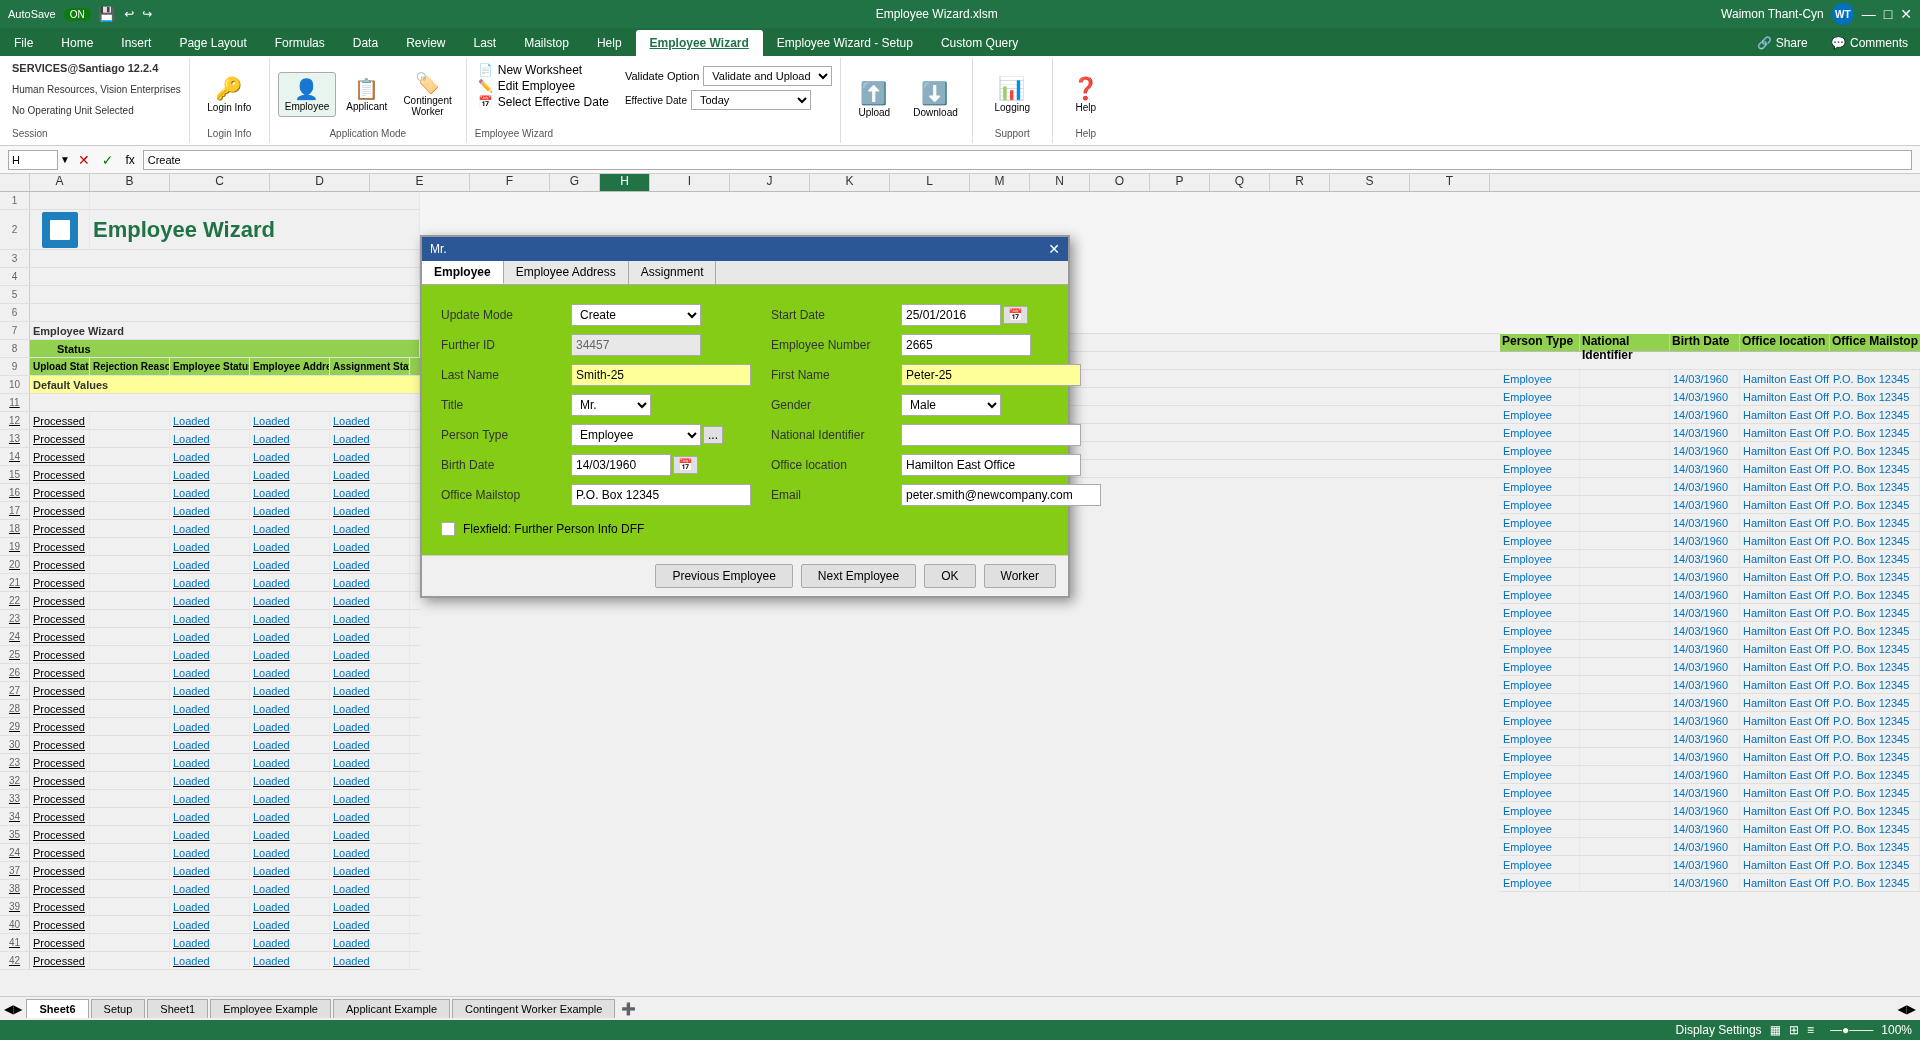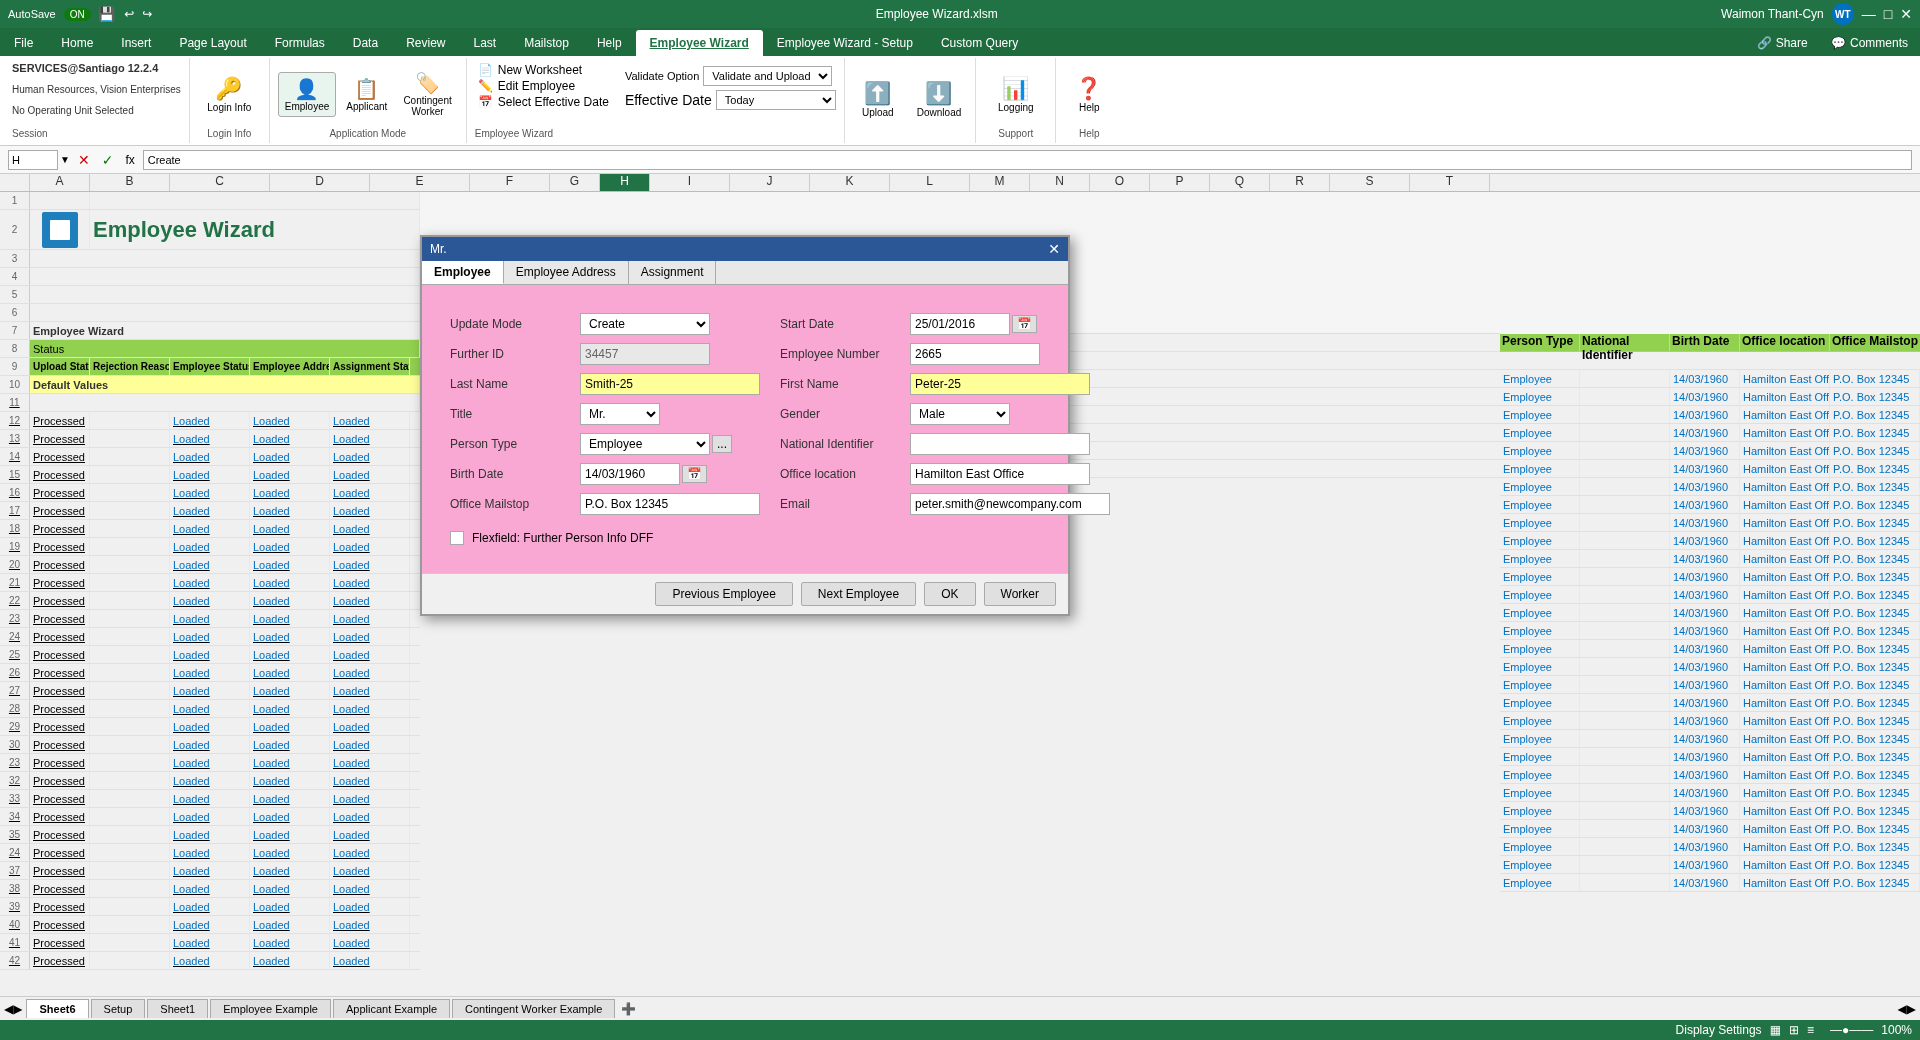--- a/index.html
+++ b/index.html
@@ -91,21 +91,21 @@
       padding: 4px 8px;
       display: flex;
       justify-content: space-between;
       align-items: center;
       font-size: 12px;
     }
     .dialog-close { color: white; cursor: pointer; font-size: 14px; }
     .dialog-tabs { display: flex; background: #e8e8e8; border-bottom: 1px solid #aaa; }
     .dialog-tab { padding: 4px 12px; cursor: pointer; font-size: 12px; border-right: 1px solid #aaa; }
     .dialog-tab.active { background: white; border-bottom: 1px solid white; font-weight: bold; }
-    .dialog-body { padding: 28px; background: #f9a8d4; }
+    .dialog-body { padding: 19px; background: #84cc16; }
     .dialog-row { display: flex; align-items: center; margin-bottom: 8px; }
     .dialog-label { font-size: 12px; color: #333; min-width: 130px; }
     .dialog-input {
       border: 1px solid #aaa; padding: 2px 4px; font-size: 12px;
       height: 22px; background: white;
     }
     .dialog-input.readonly { background: #e8e8e8; color: #666; }
     .dialog-input.yellow { background: #ffff99; }
     .dialog-select {
       border: 1px solid #aaa; padding: 2px 4px; font-size: 12px;
@@ -251,21 +251,21 @@
         </div>
 
         <div style="display:flex; flex-direction:column; gap:4px; padding-top:4px;">
           <div style="display:flex; align-items:center; gap:4px;">
             <span style="font-size:11px;">Validate Option</span>
             <select class="ew-dropdown">
               <option>Validate and Upload</option>
             </select>
           </div>
           <div style="display:flex; align-items:center; gap:4px;">
-            <span style="font-size:14px;">Effective Date</span>
+            <span style="font-size:10px;">Effective Date</span>
             <select class="ew-dropdown">
               <option>Today</option>
             </select>
           </div>
         </div>
       </div>
       <div class="ribbon-group-label">Employee Wizard</div>
     </div>
 
     <div class="ribbon-group" style="min-width:100px;">
@@ -376,21 +376,21 @@
           <div class="ss-cell" style="flex:1;"></div>
       </div>
 
       <div class="ss-row" style="height:18px;">
         <div class="row-num">7</div>
         <div class="ss-cell" style="flex:1; font-weight:bold; font-size:11px; color:#333;">Employee Wizard</div>
       </div>
 
       <div class="ss-row" style="height:18px; background:#92d050;">
         <div class="row-num">8</div>
-        <div class="ss-cell" style="flex:1; font-weight:normal;">Status</div>
+        <div class="ss-cell" style="flex:1; font-weight:bold;margin-left:24px;">Status</div>
       </div>
 
       <div class="ss-row" style="height:18px; background:#92d050;">
         <div class="row-num">9</div>
         <div class="ss-cell" style="width:60px; background:#92d050; font-weight:bold; font-size:10px;">Upload Status</div>
         <div class="ss-cell" style="width:80px; background:#92d050; font-weight:bold; font-size:10px;">Rejection Reason</div>
         <div class="ss-cell" style="width:80px; background:#92d050; font-weight:bold; font-size:10px;">Employee Status</div>
         <div class="ss-cell" style="width:80px; background:#92d050; font-weight:bold; font-size:10px;">Employee Addres</div>
         <div class="ss-cell" style="width:80px; background:#92d050; font-weight:bold; font-size:10px;">Assignment Statu</div>
       </div>

